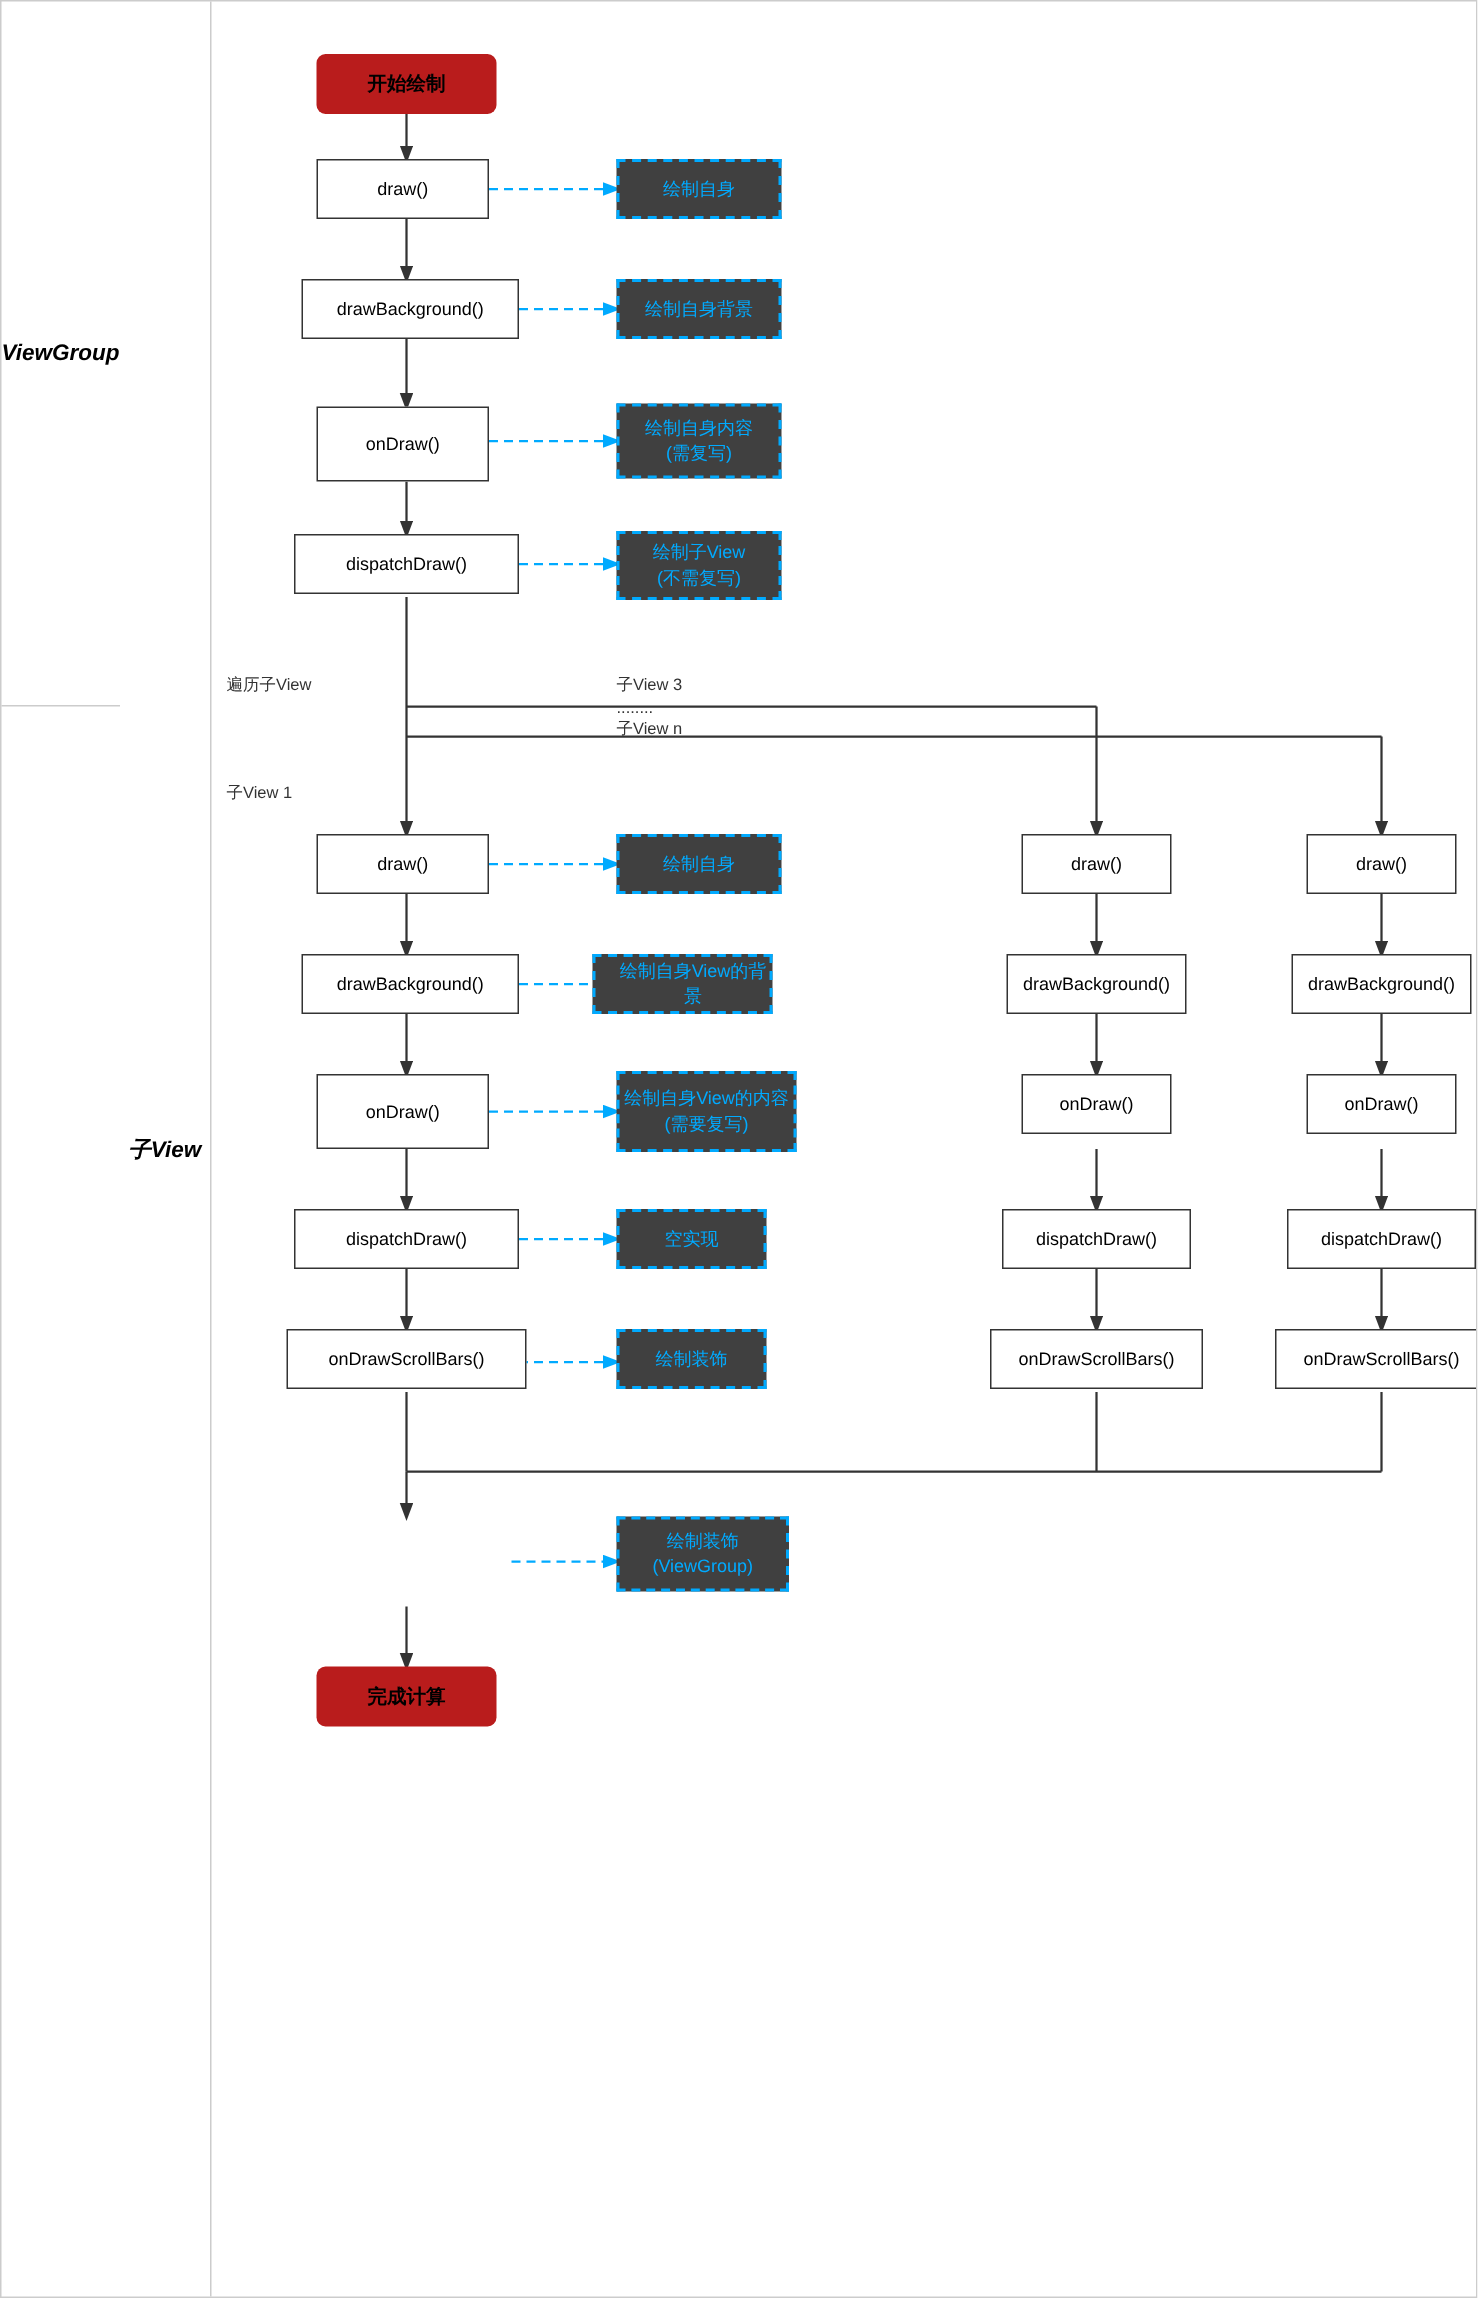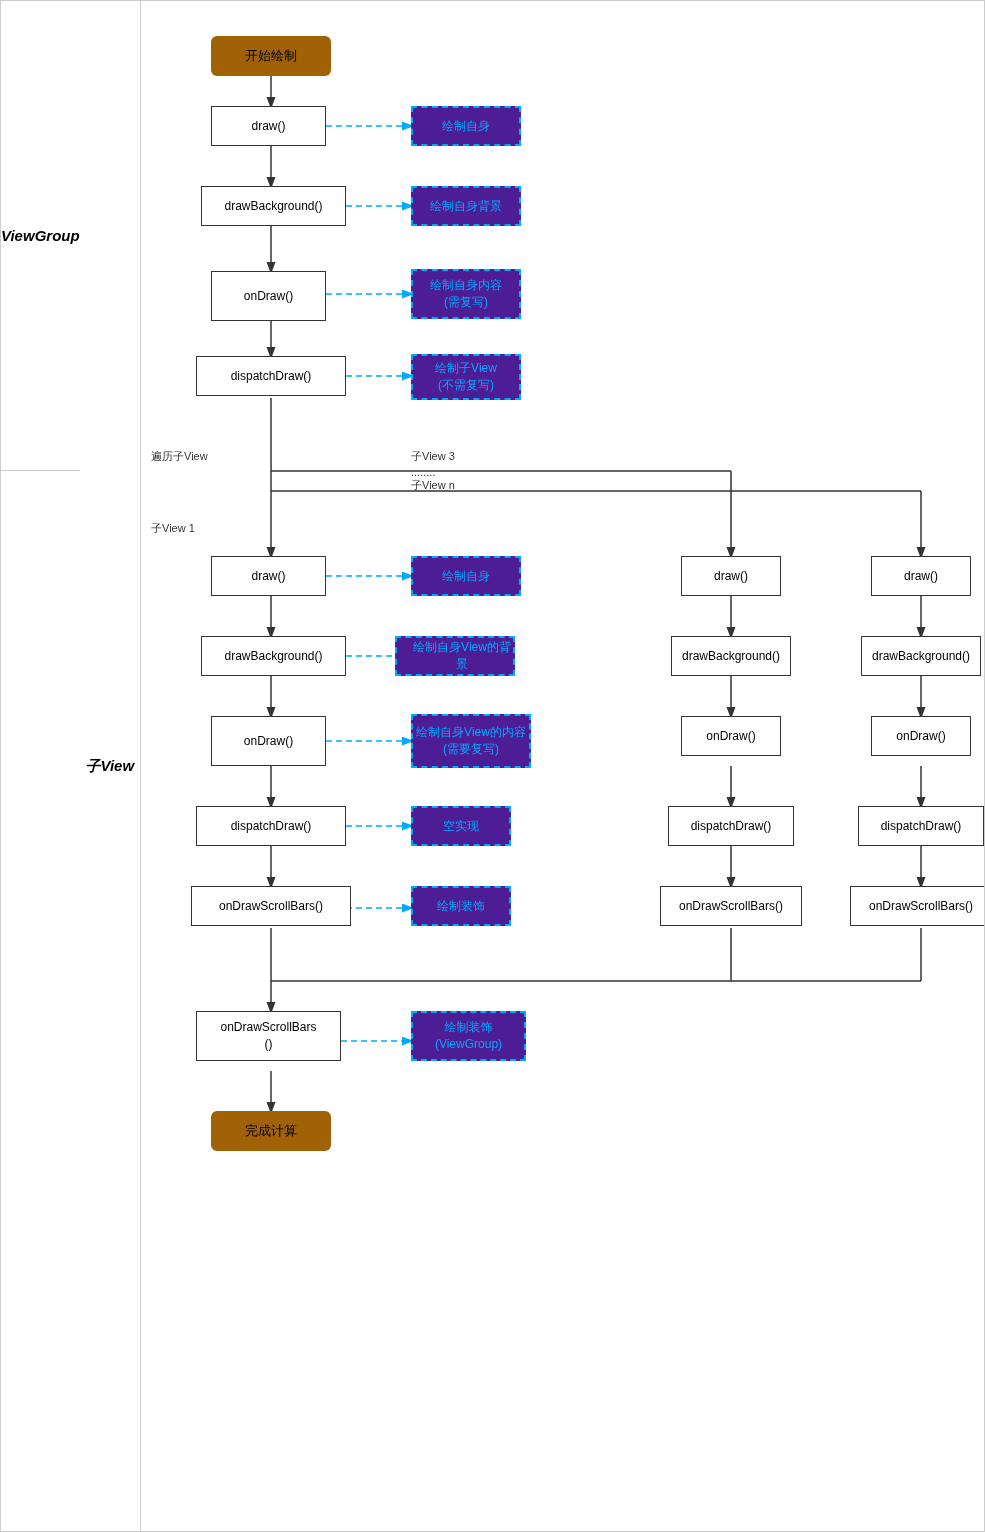--- a/index.html
+++ b/index.html
@@ -100,30 +100,30 @@
       display: flex;
       align-items: center;
       justify-content: center;
       text-align: center;
       font-size: 12px;
       border: 1px solid #333;
       background: #fff;
       line-height: 1.4;
     }
     .box-cyan {
-      background: #a16207;
+      background: #b91c1c;
       border: none;
       border-radius: 6px;
       font-size: 13px;
-      font-weight: normal;
+      font-weight: bold;
     }
     .box-dashed {
       border: 2px dashed #00aaff;
       color: #00aaff;
-      background: #4c1d95;
+      background: #404040;
     }
 
     
     .flow-label {
       position: absolute;
       font-size: 11px;
       color: #333;
     }
   </style>
 </head>
@@ -266,22 +266,20 @@
       <div class="box" style="left:540px; top:715px; width:100px; height:40px;">onDraw()</div>
       <div class="box" style="left:527px; top:805px; width:126px; height:40px;">dispatchDraw()</div>
       <div class="box" style="left:519px; top:885px; width:142px; height:40px;">onDrawScrollBars()</div>
 
       <div class="box" style="left:730px; top:555px; width:100px; height:40px;">draw()</div>
       <div class="box" style="left:720px; top:635px; width:120px; height:40px;">drawBackground()</div>
       <div class="box" style="left:730px; top:715px; width:100px; height:40px;">onDraw()</div>
       <div class="box" style="left:717px; top:805px; width:126px; height:40px;">dispatchDraw()</div>
       <div class="box" style="left:709px; top:885px; width:142px; height:40px;">onDrawScrollBars()</div>
 
-      <div class="box" style="left:55px; top:1010px; width:145px; height:50px; white-space:pre-line;">onDrawScrollBars
-()</div>
       <div class="box box-dashed" style="left:270px; top:1010px; width:115px; height:50px; white-space:pre-line;">绘制装饰
 (ViewGroup)</div>
 
       <div class="box box-cyan" style="left:70px; top:1110px; width:120px; height:40px;">完成计算</div>
 
     </div>
   </div>
 </div>
 
 </body></html>

